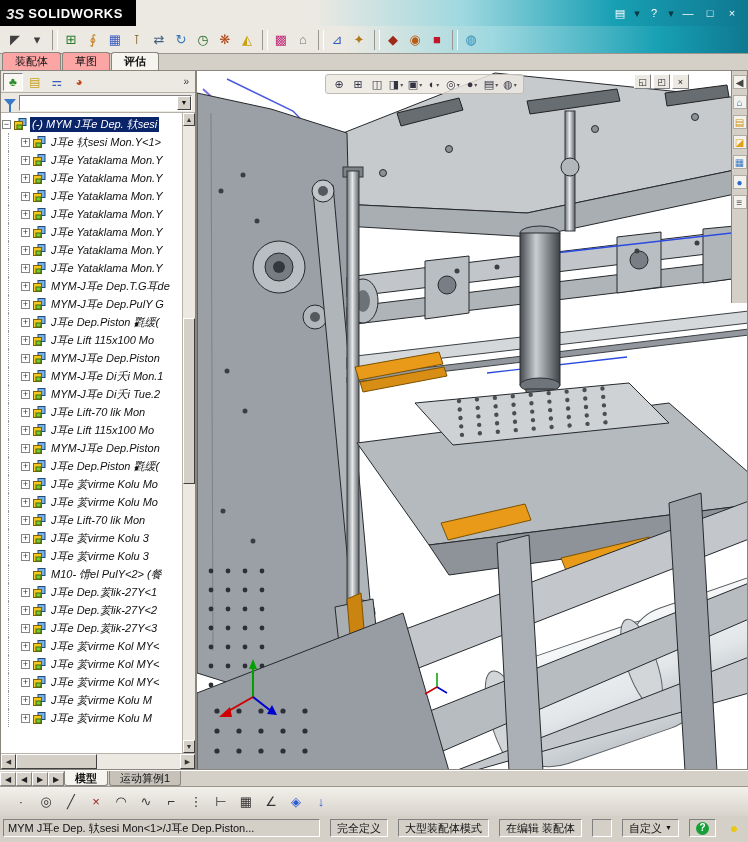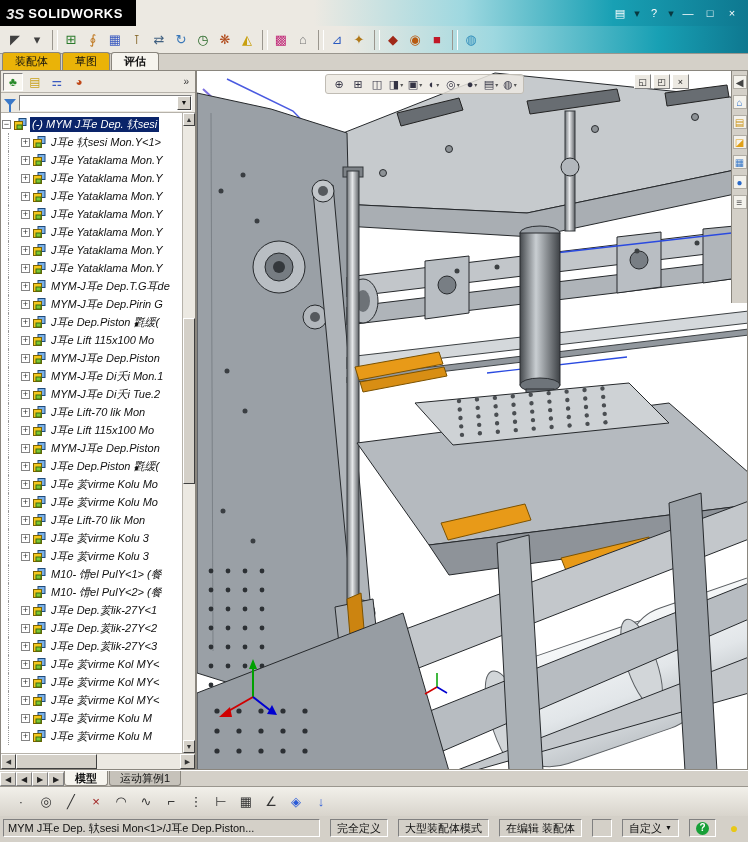--- a/index.html
+++ b/index.html
@@ -22,21 +22,21 @@
 
   
   .toolbar1 { position:absolute; left:0; top:26px; width:748px; height:28px; display:flex; align-items:center; padding-left:4px;
               background:linear-gradient(90deg,#ece9e2 0%,#ece9e2 46%,#9ed8e0 66%,#18a0b4 88%,#0e7890 100%);
               border-bottom:1px solid #9a968e; }
   .tb1i { width:22px; height:22px; display:flex; align-items:center; justify-content:center; font-size:13px; border:1px solid transparent; }
   .tbsep { width:6px; height:20px; border-left:1px solid #9a968e; border-right:1px solid #fff; margin:0 2px 0 4px; }
 
   
   .cmdtabs { position:absolute; left:0; top:54px; width:748px; height:16px; display:flex; align-items:flex-end; padding-left:2px; background:#d4d0c8; }
-  .cmdtab { padding:1px 12px 1px; margin-right:1px; background:#eab308; border:1px solid #8a867e; border-bottom:none;
+  .cmdtab { padding:1px 12px 1px; margin-right:1px; background:#fca5a5; border:1px solid #8a867e; border-bottom:none;
             border-radius:3px 3px 0 0; font-size:11px; cursor:default; }
   .cmdtab.active { background:#f6f4ee; font-weight:bold; }
 
   
   .leftpanel { position:absolute; left:0; top:70px; width:196px; height:700px; background:#f6f4ee; border:1px solid #8a867e; }
   .panelhead { height:22px; display:flex; align-items:center; gap:2px; padding:1px 2px; background:#ece9e2; border-bottom:1px solid #b6b2aa; }
   .phico { width:20px; height:18px; display:flex; align-items:center; justify-content:center; font-size:12px; border:1px solid transparent; }
   .phico.sel { border-color:#808080 #fff #fff #808080; background:#f8f6f0; }
   .phmore { margin-left:auto; font-size:10px; color:#333; padding:0 4px; }
   .filterrow { height:20px; display:flex; align-items:center; gap:3px; padding:0 3px; background:#ece9e2; border-bottom:1px solid #b6b2aa; }
@@ -286,21 +286,21 @@
         <div class="trow">
           <span class="guide"></span>
           <span class="plus">+</span>
           <span class="cmp">
             <svg width="13" height="12">
               <rect x="5" y="0.5" width="7" height="7" fill="#7ab0e8" stroke="#204a78"></rect>
               <rect x="0.5" y="3.5" width="8" height="8" fill="#f5c81e" stroke="#7c6200"></rect>
               <rect x="3" y="7" width="5" height="4" fill="#7cc838" stroke="#3c6c10"></rect>
             </svg>
           </span>
-          <span class="tlabel">MYM-J耳e Dep.Pirin G</span>
+          <span class="tlabel">MYM-J耳e Dep.PulY G</span>
         </div>
         <div class="trow">
           <span class="guide"></span>
           <span class="plus">+</span>
           <span class="cmp">
             <svg width="13" height="12">
               <rect x="5" y="0.5" width="7" height="7" fill="#7ab0e8" stroke="#204a78"></rect>
               <rect x="0.5" y="3.5" width="8" height="8" fill="#f5c81e" stroke="#7c6200"></rect>
               <rect x="3" y="7" width="5" height="4" fill="#7cc838" stroke="#3c6c10"></rect>
             </svg>
@@ -455,32 +455,20 @@
           <span class="guide"></span>
           <span class="plus">+</span>
           <span class="cmp">
             <svg width="13" height="12">
               <rect x="5" y="0.5" width="7" height="7" fill="#7ab0e8" stroke="#204a78"></rect>
               <rect x="0.5" y="3.5" width="8" height="8" fill="#f5c81e" stroke="#7c6200"></rect>
               <rect x="3" y="7" width="5" height="4" fill="#7cc838" stroke="#3c6c10"></rect>
             </svg>
           </span>
           <span class="tlabel">J耳e 荄virme Kolu 3</span>
-        </div>
-        <div class="trow">
-          <span class="guide"></span>
-          <span class="noplus"></span>
-          <span class="cmp">
-            <svg width="13" height="12">
-              <rect x="5" y="0.5" width="7" height="7" fill="#7ab0e8" stroke="#204a78"></rect>
-              <rect x="0.5" y="3.5" width="8" height="8" fill="#f5c81e" stroke="#7c6200"></rect>
-              <rect x="3" y="7" width="5" height="4" fill="#7cc838" stroke="#3c6c10"></rect>
-            </svg>
-          </span>
-          <span class="tlabel">M10- 馉el PulY&lt;1&gt; (餐</span>
         </div>
         <div class="trow">
           <span class="guide"></span>
           <span class="noplus"></span>
           <span class="cmp">
             <svg width="13" height="12">
               <rect x="5" y="0.5" width="7" height="7" fill="#7ab0e8" stroke="#204a78"></rect>
               <rect x="0.5" y="3.5" width="8" height="8" fill="#f5c81e" stroke="#7c6200"></rect>
               <rect x="3" y="7" width="5" height="4" fill="#7cc838" stroke="#3c6c10"></rect>
             </svg>

